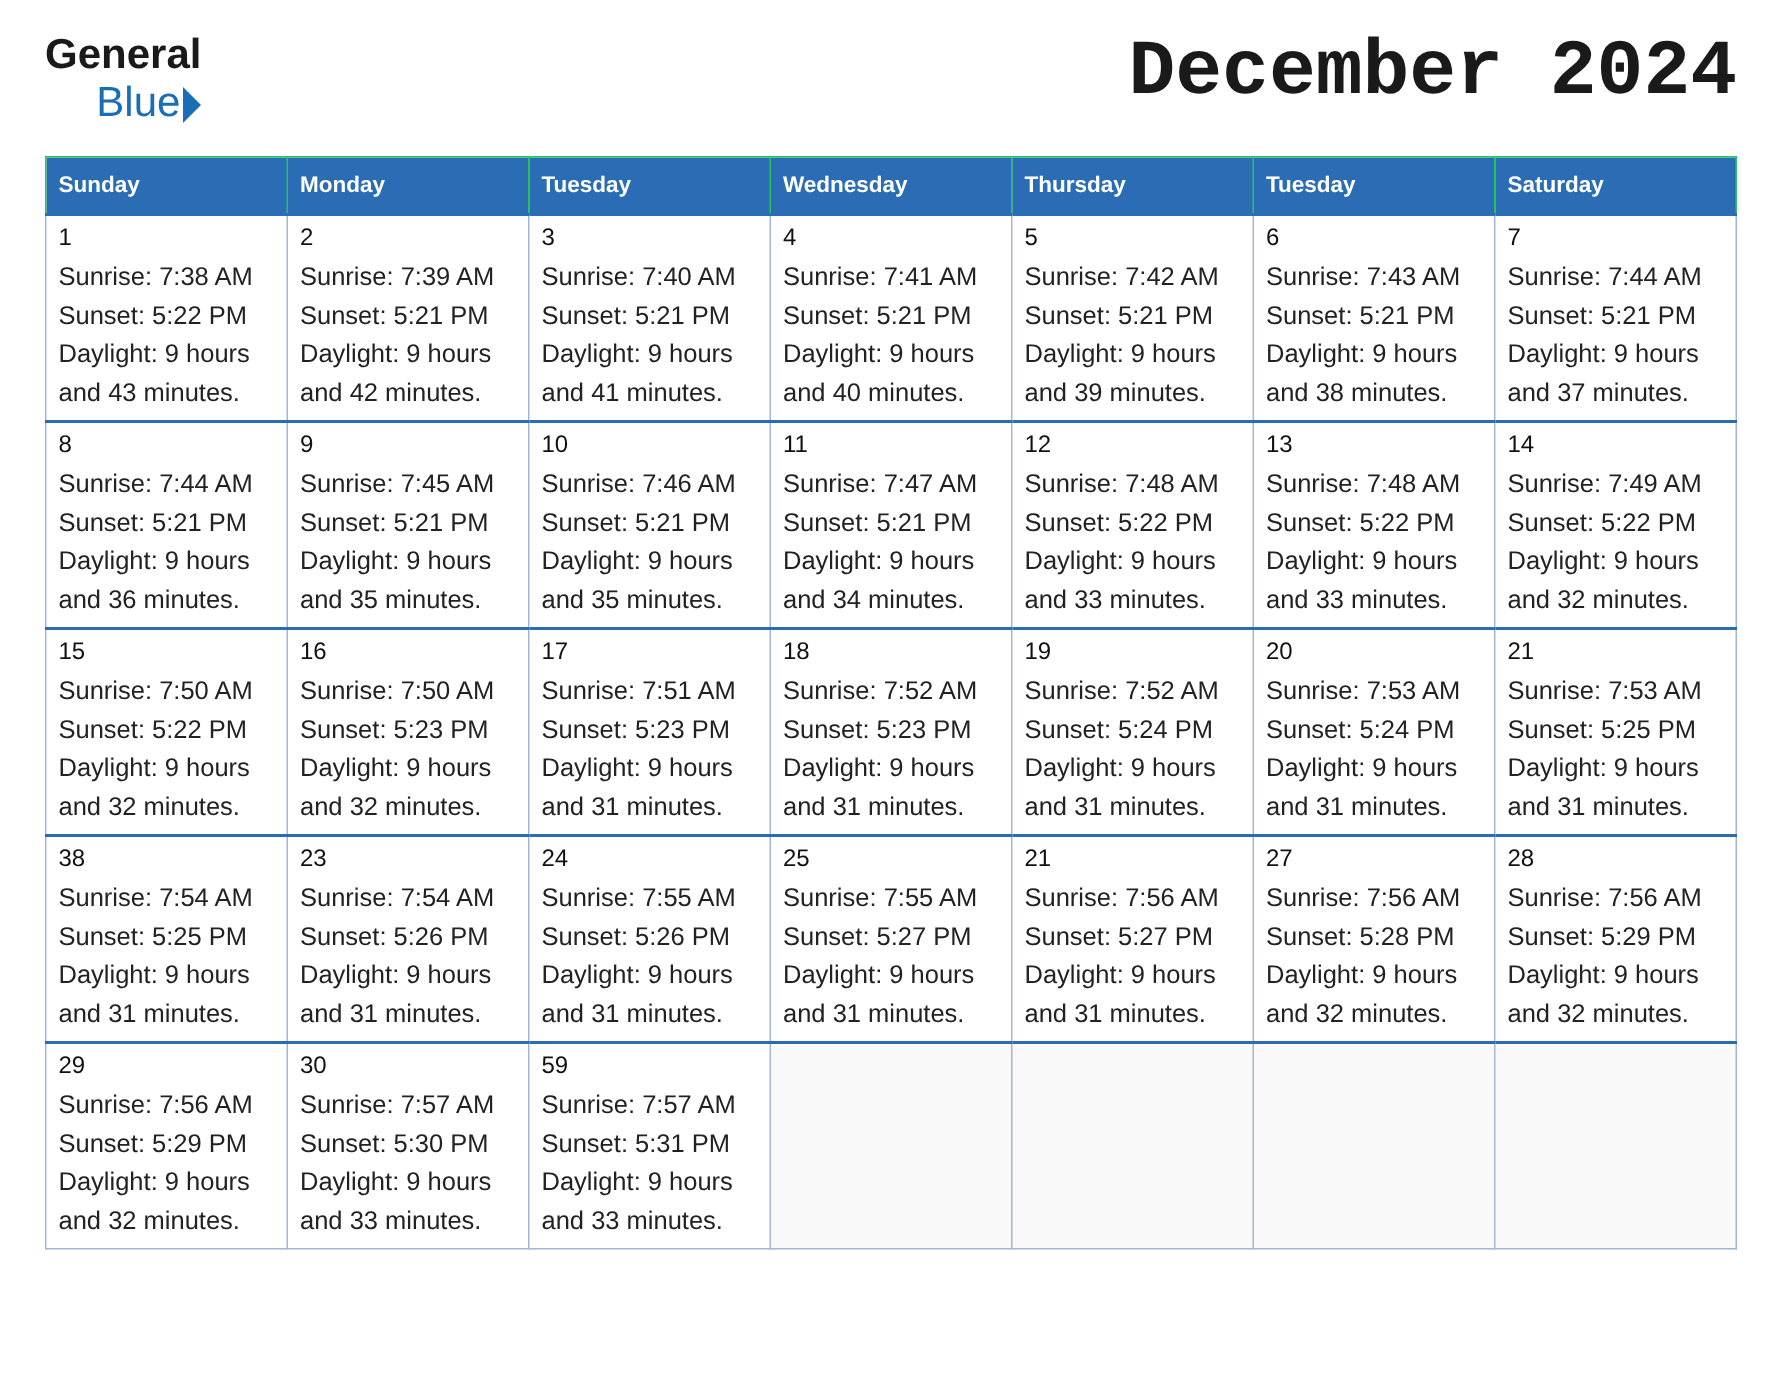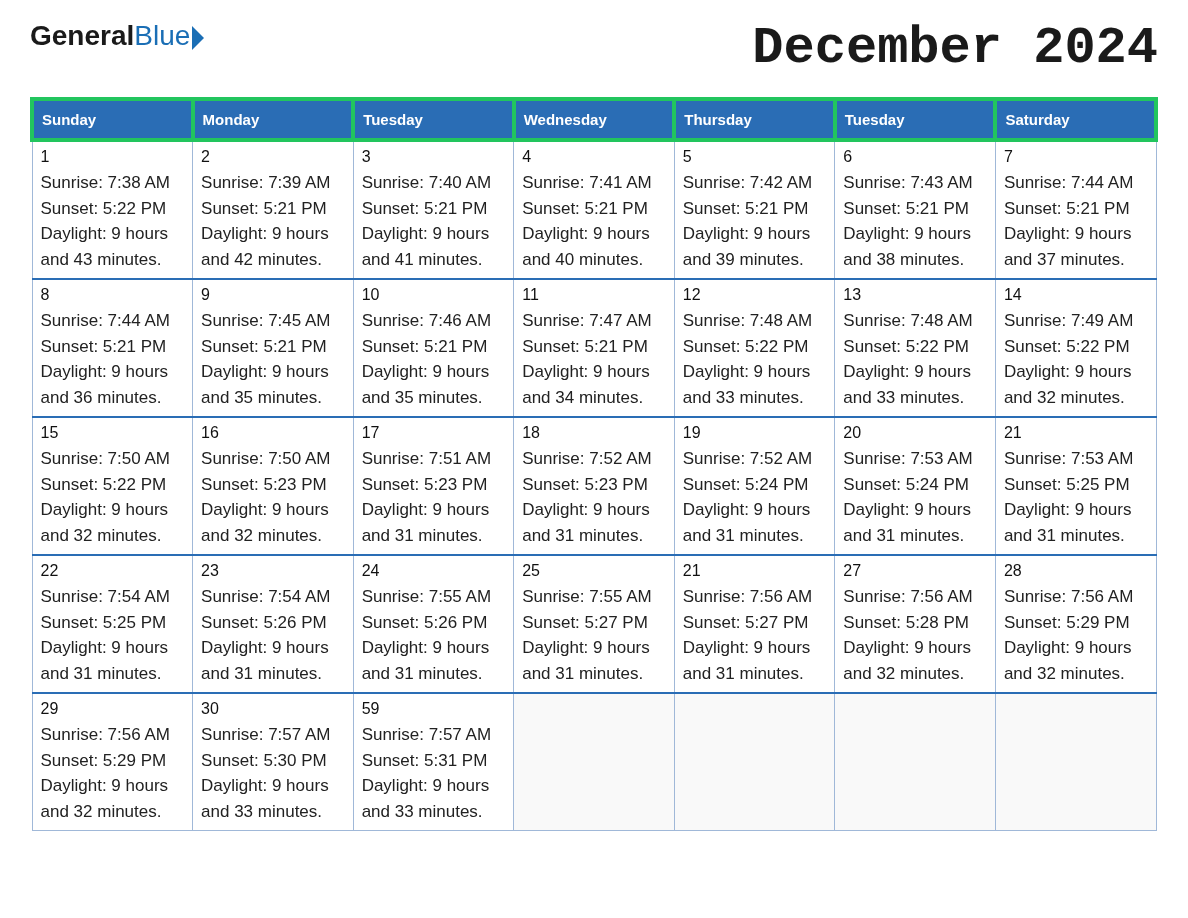--- a/index.html
+++ b/index.html
@@ -17,20 +17,21 @@
       margin-bottom: 20px;
     }
     .logo {
       display: flex;
       flex-direction: column;
       align-items: flex-start;
     }
     .logo-text {
       display: flex;
       align-items: flex-end;
+      flex-direction: column;
     }
     .logo-general {
       font-size: 28px;
       font-weight: bold;
       color: #1a1a1a;
     }
     .logo-blue-part {
       display: flex;
       align-items: center;
     }
@@ -68,21 +69,21 @@
       border-collapse: collapse;
       table-layout: fixed;
     }
     thead tr th {
       background-color: #2a6db5;
       color: #ffffff;
       padding: 10px 8px;
       text-align: left;
       font-size: 15px;
       font-weight: bold;
-      border: 4px solid #22c55e;
+      border: 1px solid #22c55e;
     }
     tbody tr td {
       border: 1px solid #a0b8d8;
       border-top: 2px solid #2a6db5;
       padding: 6px 8px;
       vertical-align: top;
       font-size: 12.5px;
       color: #222;
       height: 100px;
       background: #ffffff;
@@ -222,21 +223,21 @@
           <span class="day-number">20</span>
           <div class="day-info">Sunrise: 7:53 AM<br>Sunset: 5:24 PM<br>Daylight: 9 hours<br>and 31 minutes.</div>
         </td>
         <td>
           <span class="day-number">21</span>
           <div class="day-info">Sunrise: 7:53 AM<br>Sunset: 5:25 PM<br>Daylight: 9 hours<br>and 31 minutes.</div>
         </td>
       </tr>
       <tr>
         <td>
-          <span class="day-number">22</span>
+          <span class="day-number">38</span>
           <div class="day-info">Sunrise: 7:54 AM<br>Sunset: 5:25 PM<br>Daylight: 9 hours<br>and 31 minutes.</div>
         </td>
         <td>
           <span class="day-number">23</span>
           <div class="day-info">Sunrise: 7:54 AM<br>Sunset: 5:26 PM<br>Daylight: 9 hours<br>and 31 minutes.</div>
         </td>
         <td>
           <span class="day-number">24</span>
           <div class="day-info">Sunrise: 7:55 AM<br>Sunset: 5:26 PM<br>Daylight: 9 hours<br>and 31 minutes.</div>
         </td>

